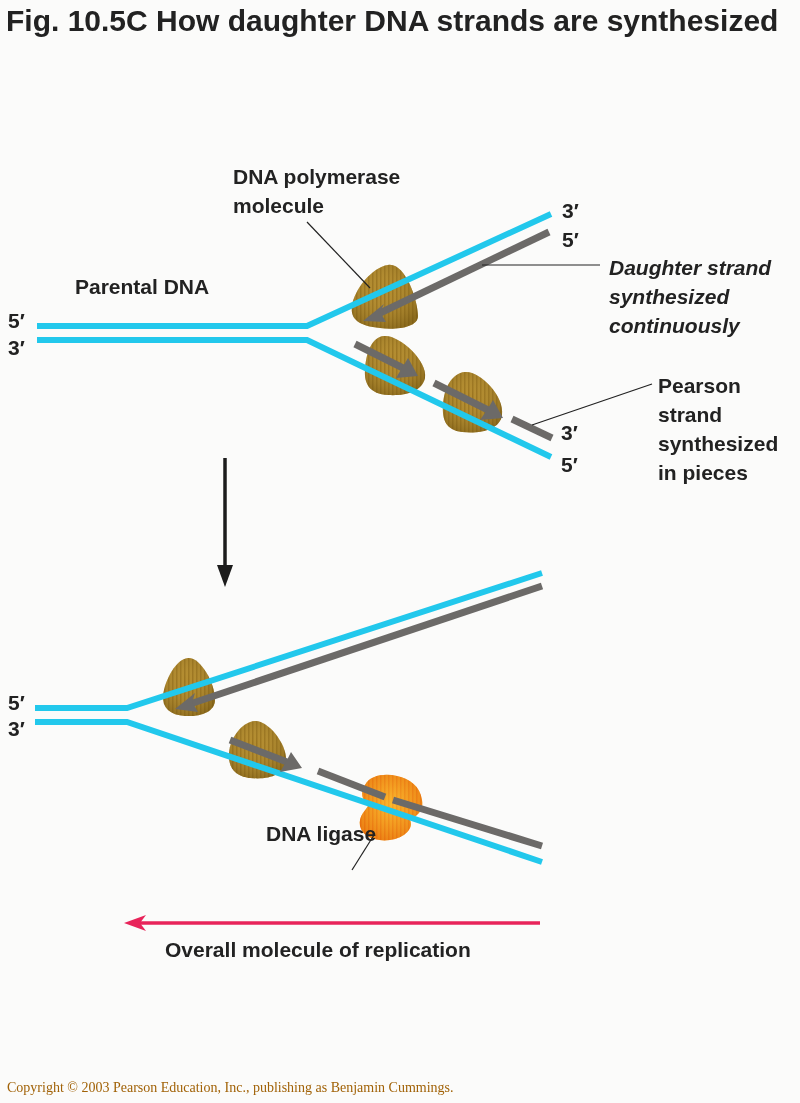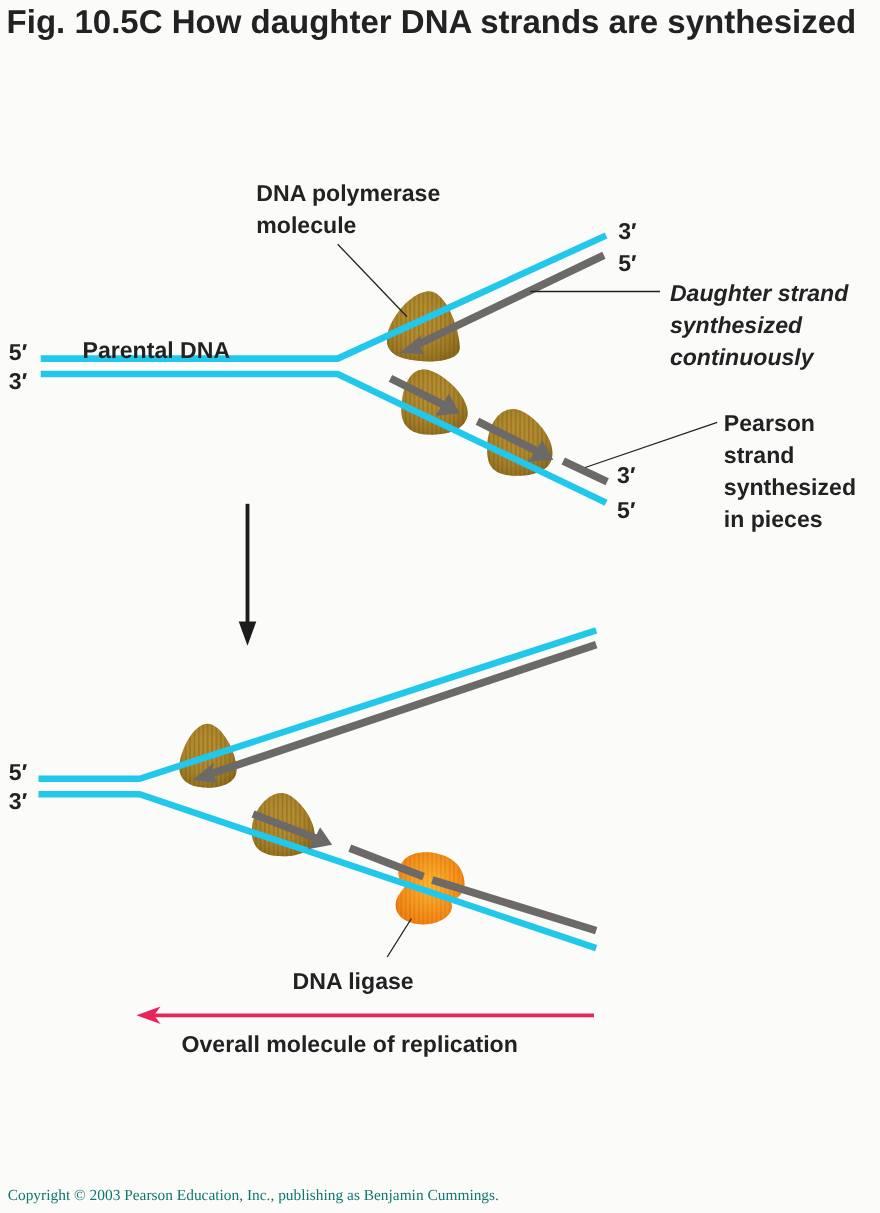--- a/index.html
+++ b/index.html
@@ -13,21 +13,21 @@
       position: absolute; left: 6px; top: 4px;
       font-size: 30px; font-weight: bold; letter-spacing: 0px;
     }
     .lbl {
       position: absolute; font-weight: bold; font-size: 21px; line-height: 29px; color: #222;
       white-space: pre;
     }
     .end { position: absolute; font-weight: bold; font-size: 21px; color: #222; }
     .copyright {
       position: absolute; left: 7px; top: 1080px;
-      font-family: "Liberation Serif", serif; font-size: 14px; color: #0f766e;
+      font-family: "Liberation Serif", serif; font-size: 14px; color: #a16207;
     }
     svg.diagram { position: absolute; left: 0; top: 0; }
   </style>
 </head>
 <body>
 
 <div class="title">Fig. 10.5C  How daughter DNA strands are synthesized</div>
 
 <svg class="diagram" width="800" height="1103" viewBox="0 0 800 1103">
   <defs>
@@ -126,34 +126,34 @@
 
     <g>
       <line x1="540" y1="923" x2="140" y2="923" stroke="#e8245a" stroke-width="3.5"></line>
       <polygon points="124,923 146,915 140,923 146,931" fill="#e8245a"></polygon>
     </g>
   </g>
 </svg>
 
 <div class="lbl" style="left:233px; top:162px;">DNA polymerase
 molecule</div>
-<div class="lbl" style="left:75px; top:304px;">Parental DNA</div>
+<div class="lbl" style="left:75px; top:272px;">Parental DNA</div>
 <div class="lbl" style="left:609px; top:253px;font-style:italic;">Daughter strand
 synthesized
 continuously</div>
 <div class="lbl" style="left:658px; top:371px;">Pearson
 strand
 synthesized
 in pieces</div>
 
 <div class="end" style="left:8px; top:309px;">5′</div>
 <div class="end" style="left:8px; top:336px;">3′</div>
 <div class="end" style="left:562px; top:199px;">3′</div>
 <div class="end" style="left:562px; top:228px;">5′</div>
 <div class="end" style="left:561px; top:421px;">3′</div>
 <div class="end" style="left:561px; top:453px;">5′</div>
 
 <div class="end" style="left:8px; top:691px;">5′</div>
 <div class="end" style="left:8px; top:717px;">3′</div>
-<div class="lbl" style="left:266px; top:878px;">DNA ligase</div>
+<div class="lbl" style="left:266px; top:819px;">DNA ligase</div>
 <div class="lbl" style="left:165px; top:935px;">Overall molecule of replication</div>
 
 <div class="copyright">Copyright © 2003 Pearson Education, Inc., publishing as Benjamin Cummings.</div>
 
 </body></html>

